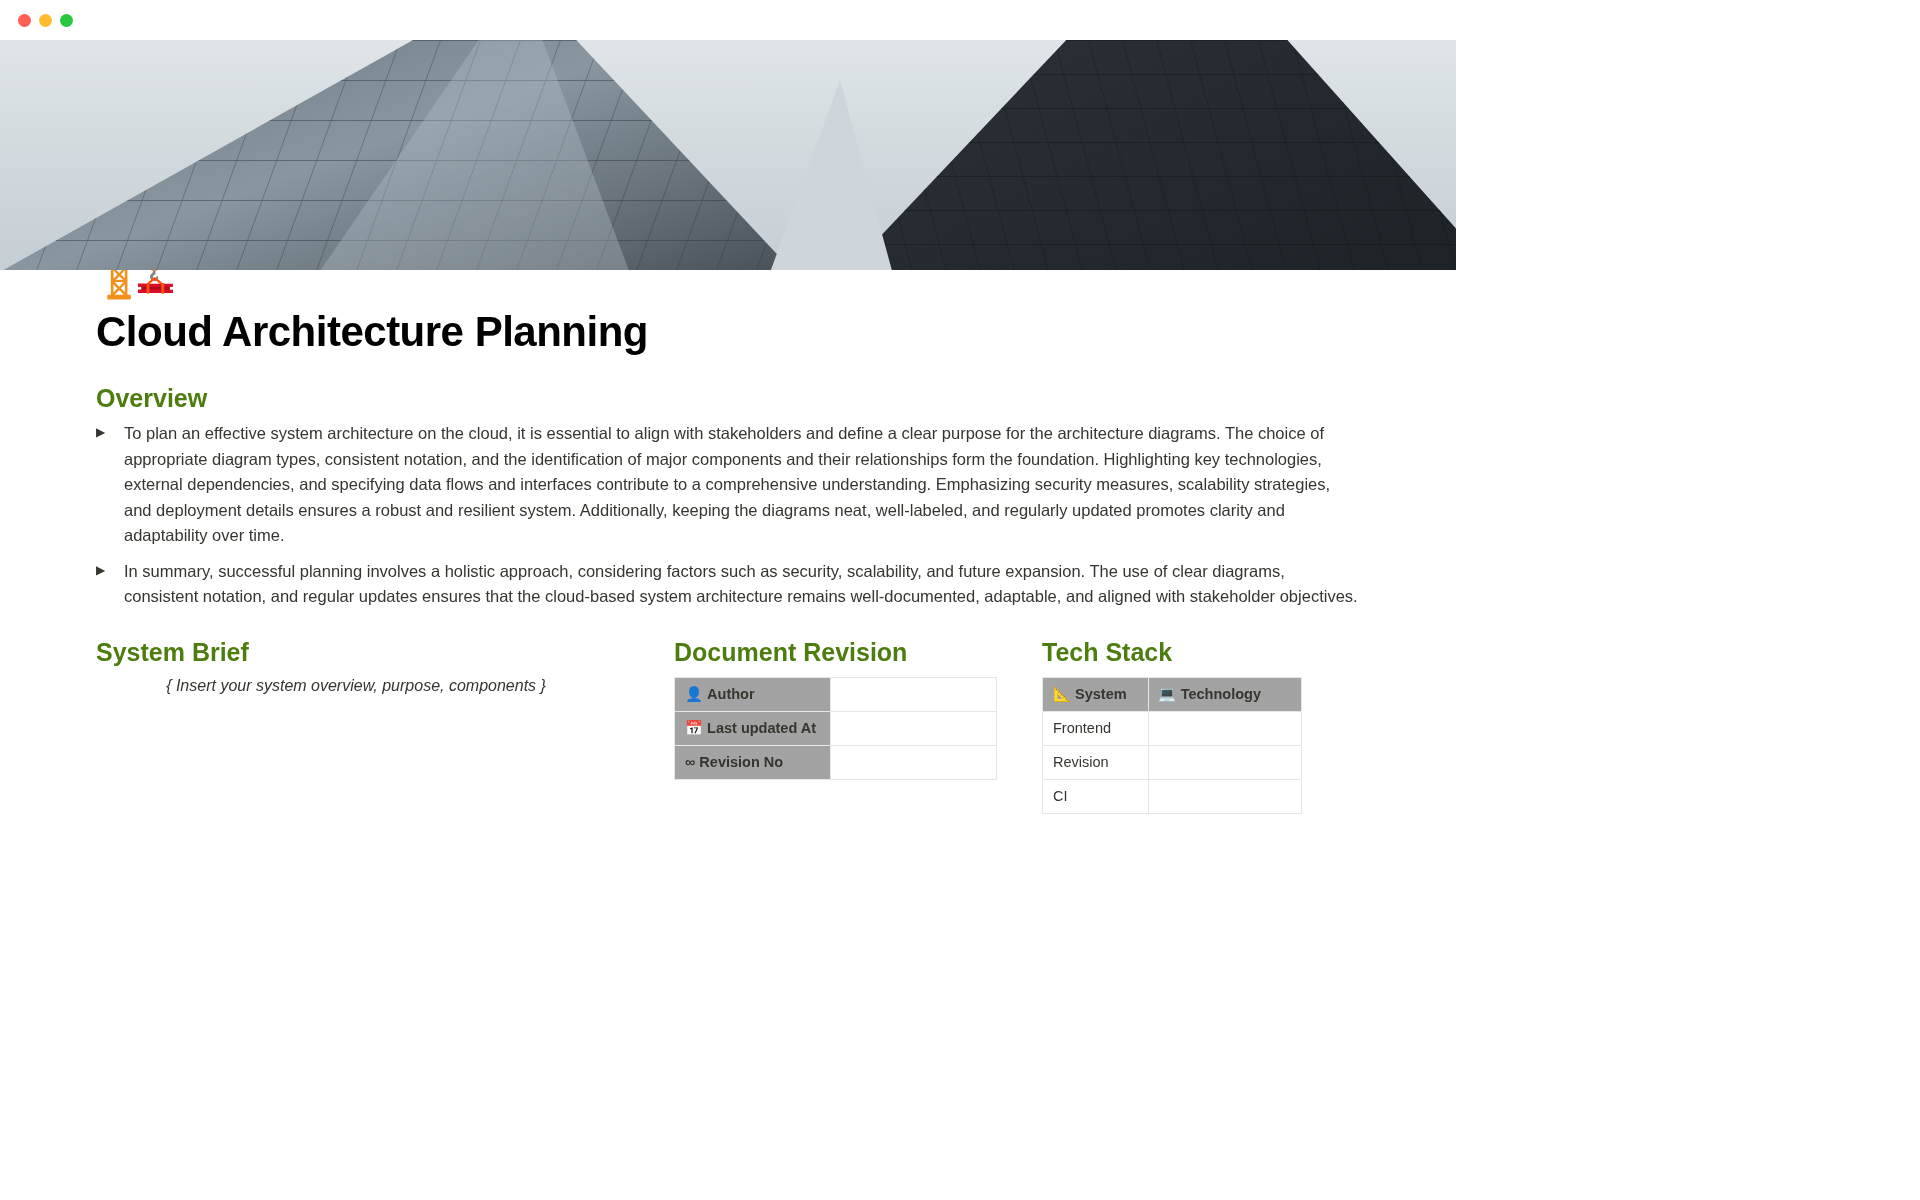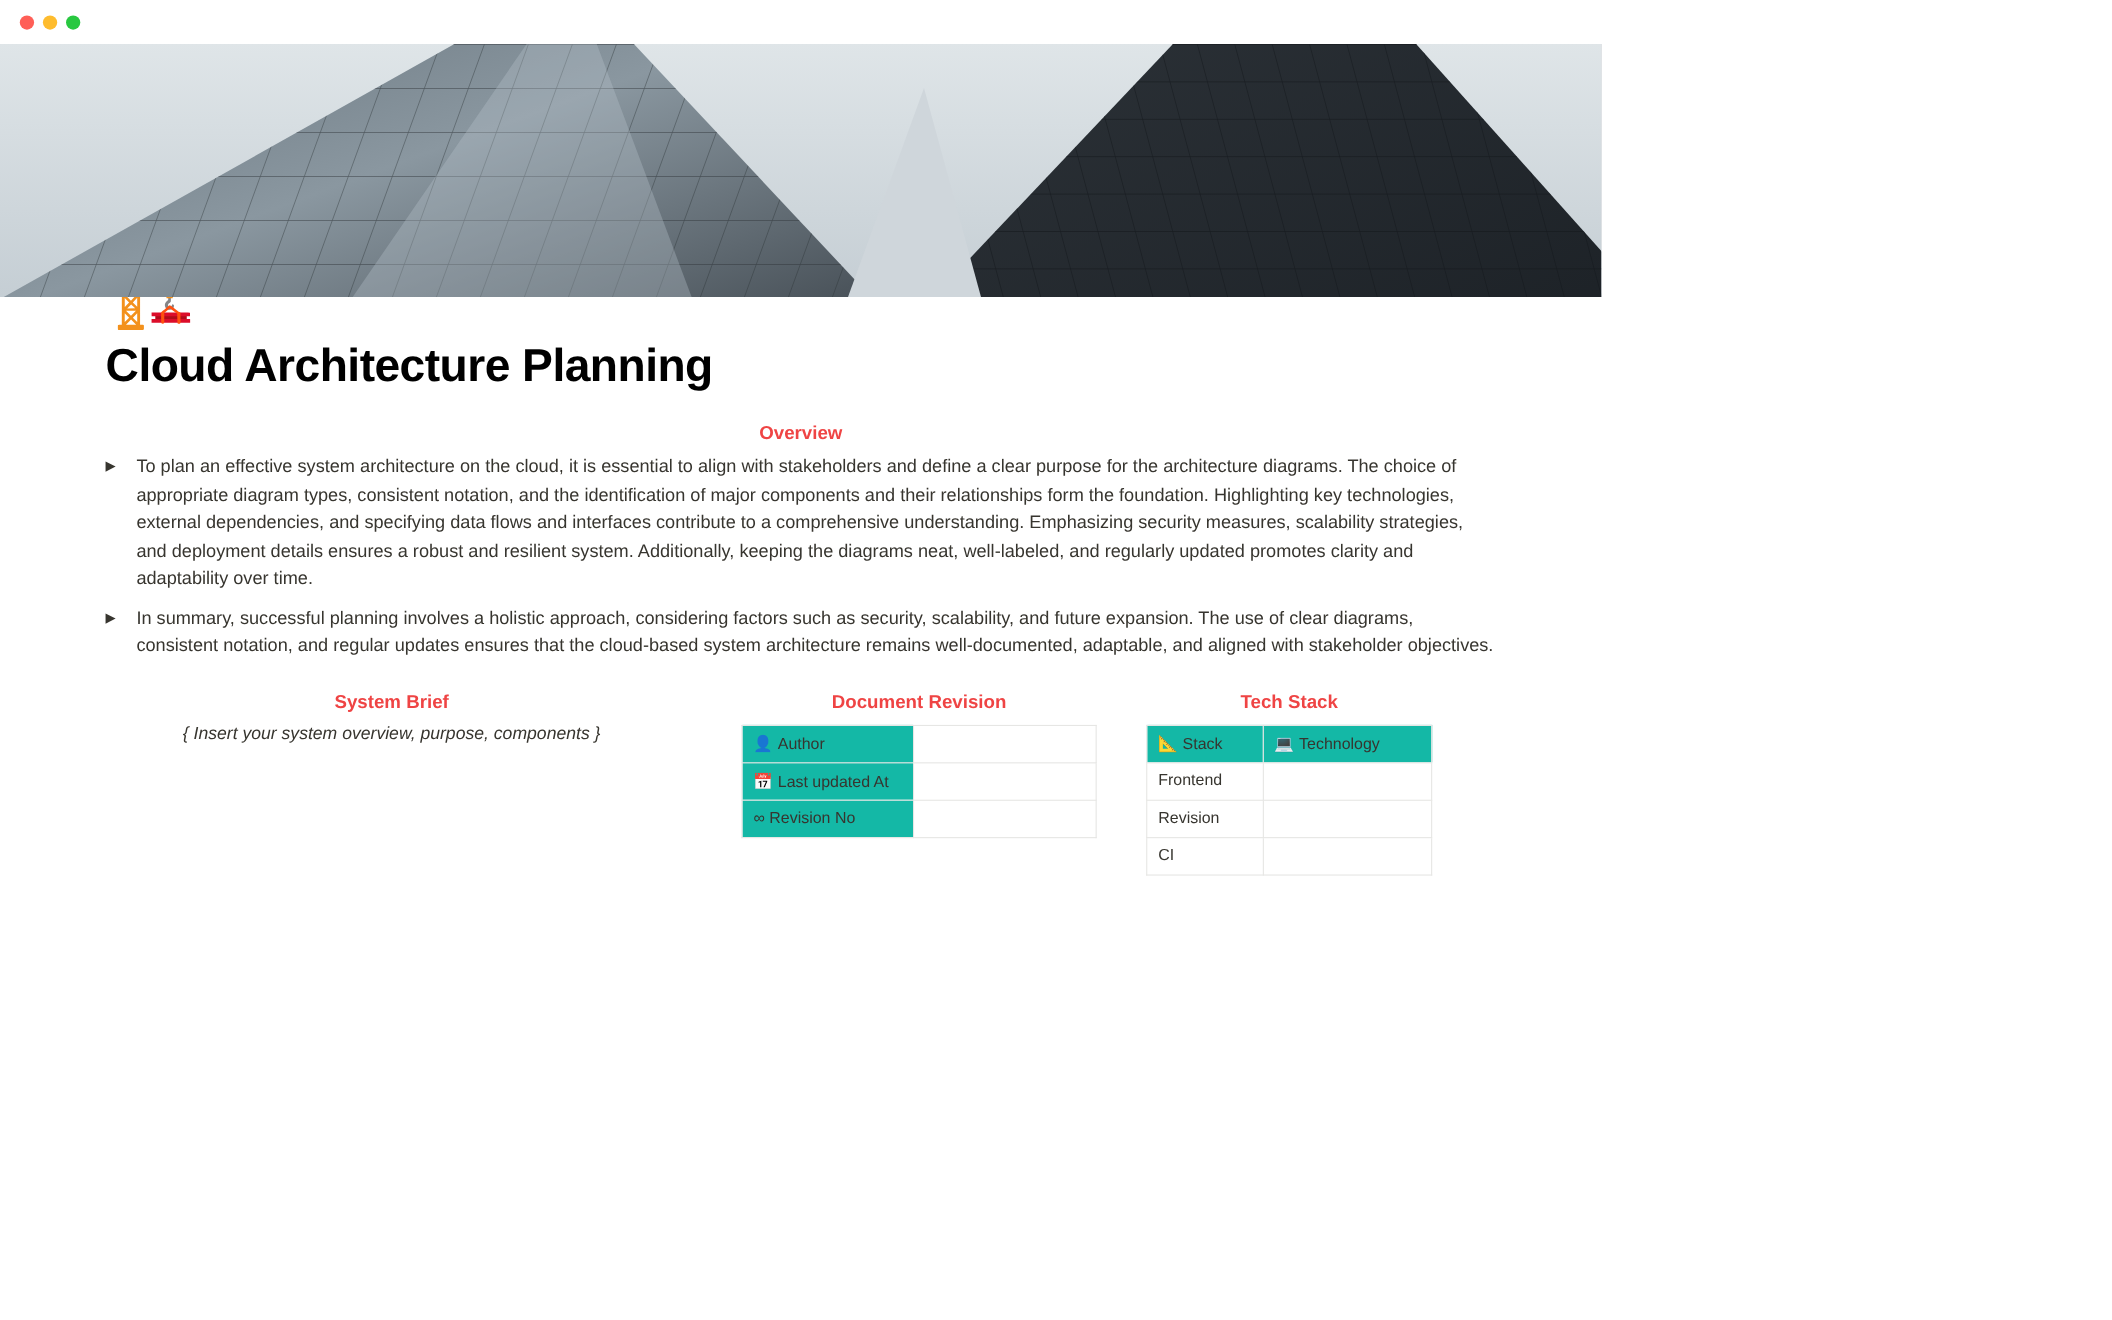--- a/index.html
+++ b/index.html
@@ -49,25 +49,24 @@
   }
   h1.title {
     font-size: 42px;
     font-weight: 700;
     color: #000000;
     margin-top: 6px;
     margin-bottom: 28px;
     letter-spacing: -0.5px;
   }
   h2.section {
-    font-size: 17px;
+    font-size: 25px;
     font-weight: 650;
-    color: #ef4444;
+    color: #4d7c0f;
     margin-bottom: 8px;
-    text-align: center;
   }
   .toggle-block {
     display: flex;
     align-items: flex-start;
     gap: 6px;
     margin-bottom: 10px;
     font-size: 16.5px;
     line-height: 1.55;
     color: #37352f;
   }
@@ -107,23 +106,23 @@
   }
   table.simple th, table.simple td {
     border: 1px solid #e6e6e4;
     padding: 6px 10px;
     text-align: left;
     height: 34px;
     vertical-align: middle;
     font-weight: 400;
   }
   table.simple th {
-    font-weight: 400;
-    color: #37352f;
-    background: #14b8a6;
+    font-weight: 700;
+    color: #37352f;
+    background: #a3a3a3;
   }
   table.simple .hdr-icon { margin-right: 4px; }
   .rev-col1 { width: 160px; font-weight: 600; }
   .rev-col2 { width: 176px; }
   .tech-col1 { width: 110px; }
   .tech-col2 { width: 162px; }
 </style>
 </head>
 <body>
 
@@ -215,21 +214,21 @@
         </tr>
       </tbody>
         </table>
     </div>
 
     <div class="col-tech">
       <h2 class="section">Tech Stack</h2>
       <table class="simple">
         <tbody>
             <tr>
-          <th class="tech-col1"><span class="hdr-icon">📐</span><span>Stack</span></th>
+          <th class="tech-col1"><span class="hdr-icon">📐</span><span>System</span></th>
           <th class="tech-col2"><span class="hdr-icon">💻</span><span>Technology</span></th>
         </tr>
         <tr>
           <td class="tech-col1">Frontend</td>
           <td class="tech-col2"></td>
         </tr>
         <tr>
           <td class="tech-col1">Revision</td>
           <td class="tech-col2"></td>
         </tr>

